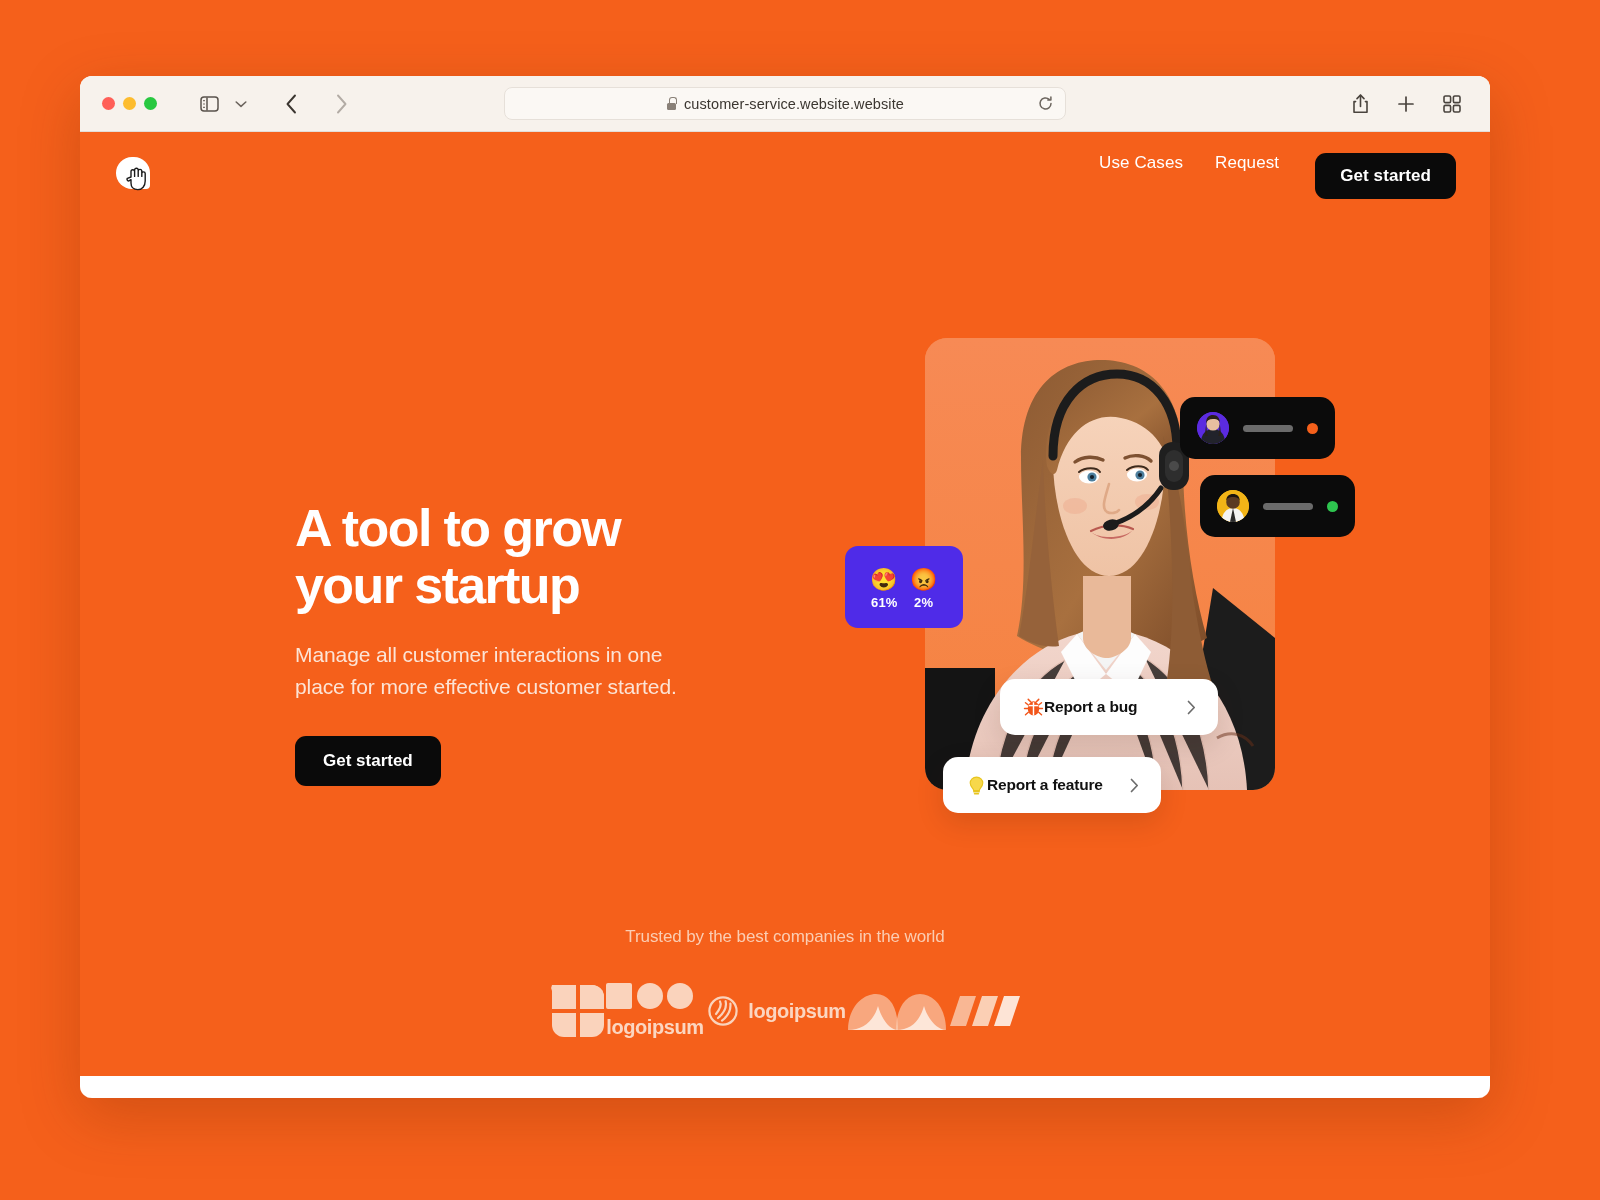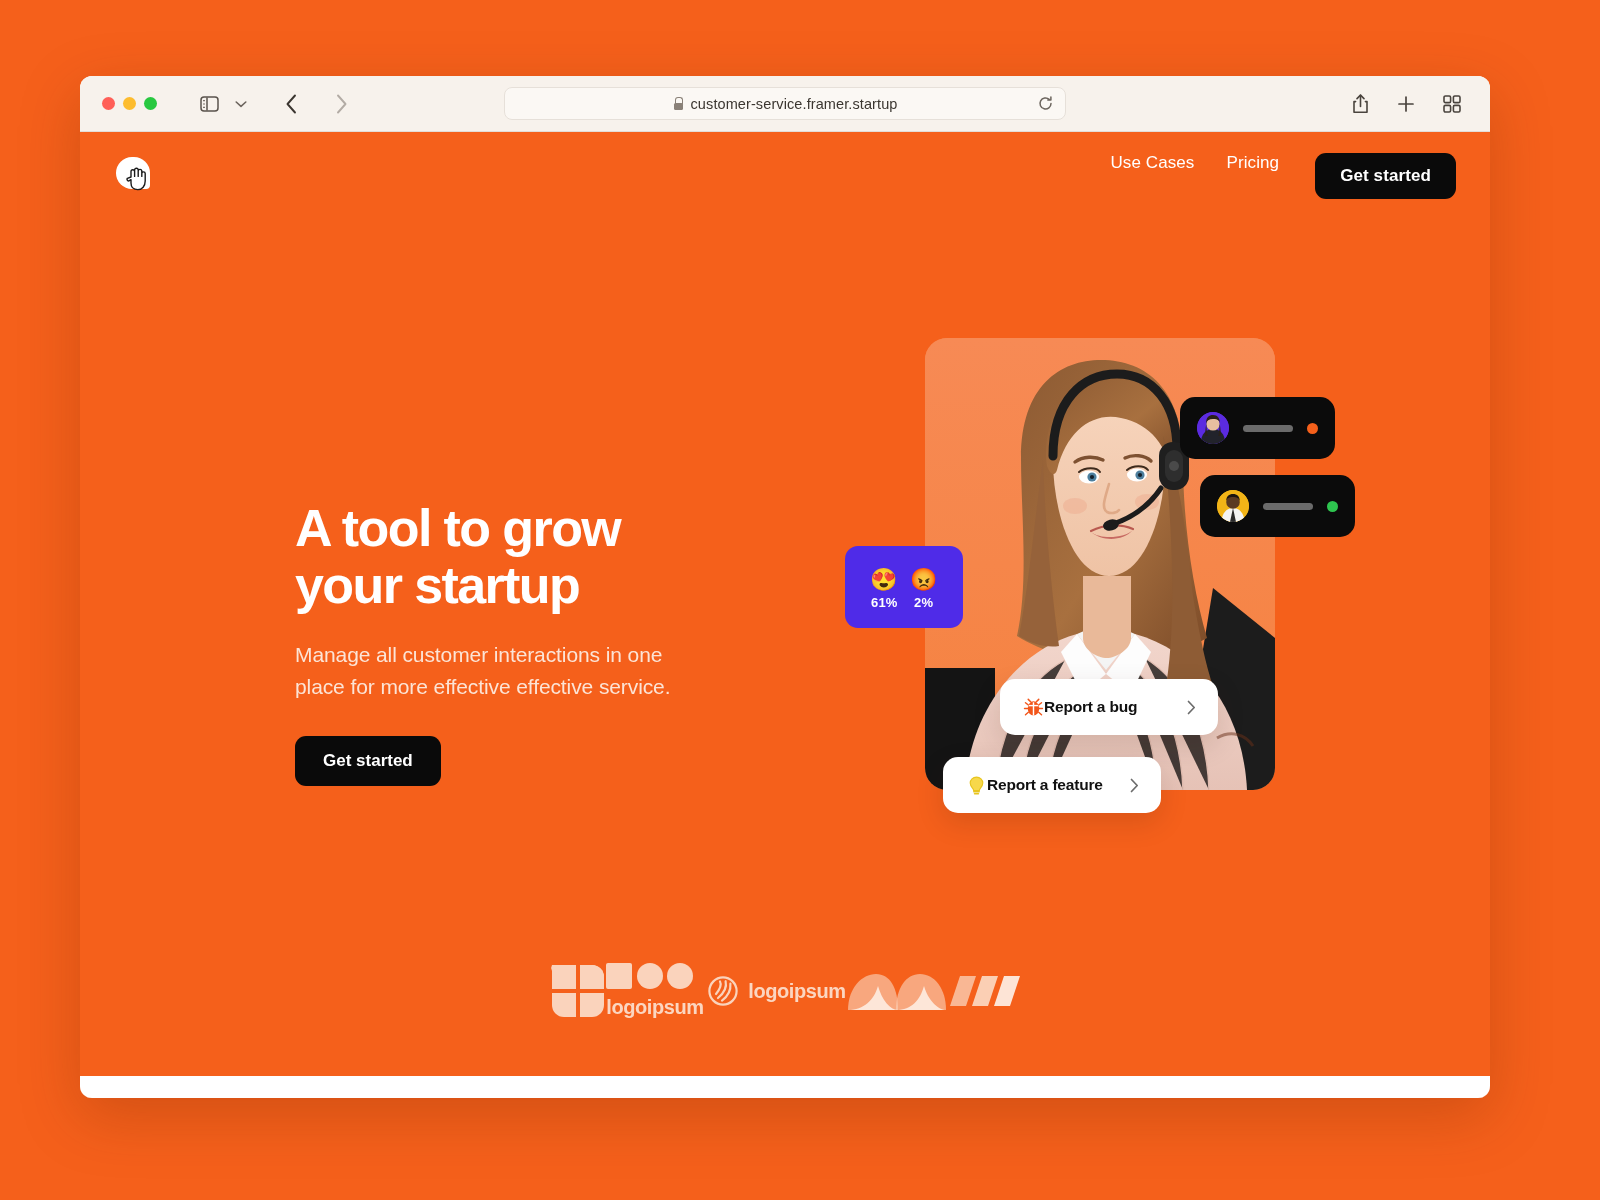--- a/index.html
+++ b/index.html
@@ -438,21 +438,21 @@
     <div class="tb-btn">
       <svg width="16" height="19" viewBox="0 0 16 19" fill="none">
         <path d="M8 1 L15 3.4 V9.5 C15 14 11.7 17 8 18.2 C4.3 17 1 14 1 9.5 V3.4 Z" fill="#4a443e"></path>
         <path d="M8 1 L1 3.4 V9.5 C1 14 4.3 17 8 18.2 Z" fill="#cfc8c0"></path>
       </svg>
     </div>
 
     <div class="urlbar-wrap">
       <div class="urlbar">
         <span class="lock"></span>
-        <span class="url-text">customer-service.framer.startup</span>
+        <span class="url-text">customer-service.website.website</span>
         <span class="reload">
           <svg width="15" height="15" viewBox="0 0 15 15" fill="none">
             <path d="M13 7.5 A5.5 5.5 0 1 1 11.2 3.4" stroke="#6d665f" stroke-width="1.5" stroke-linecap="round"></path>
             <path d="M12.9 0.9 V4.0 H9.8" stroke="#6d665f" stroke-width="1.5" stroke-linecap="round" stroke-linejoin="round"></path>
           </svg>
         </span>
       </div>
     </div>
 
     <div class="tb-right">
@@ -484,31 +484,31 @@
     <nav class="site-nav">
       <div class="logo-mark">
         <div class="logo-bubble"></div>
         <svg class="logo-cursor" viewBox="0 0 22 24" fill="none">
           <path d="M5 10 V4.5 a1.8 1.8 0 0 1 3.6 0 V9.4 V3 a1.8 1.8 0 0 1 3.6 0 V9.4 V4.2 a1.8 1.8 0 0 1 3.6 0 V9.4 V6.6 a1.7 1.7 0 0 1 3.4 0 V14 c0 5-3 8.6-7.4 8.6 -4.2 0-6.8-2.6-6.8-6.6 V12.6 l-1.6 1.1 a1.6 1.6 0 0 1-2-2.4 Z" fill="#ffffff" stroke="#1a1a1a" stroke-width="1.4" stroke-linejoin="round"></path>
         </svg>
       </div>
 
       <div class="nav-right">
         <a class="nav-link">Use Cases</a>
-        <a class="nav-link">Pricing</a>
+        <a class="nav-link">Request</a>
         <button class="nav-cta">Get started</button>
       </div>
     </nav>
 
     <section class="hero">
 
       <div class="hero-copy">
         <h1 class="hero-title">A tool to grow
 your startup</h1>
-        <p class="hero-sub">Manage all customer interactions in one place for more effective effective service.</p>
+        <p class="hero-sub">Manage all customer interactions in one place for more effective customer started.</p>
         <button class="hero-cta">Get started</button>
       </div>
 
       <div class="hero-visual">
 
         <div class="photo-card">
           <div class="photo-inner">
             <svg viewBox="0 0 350 452" width="350" height="452" preserveAspectRatio="xMidYMid slice">
               <defs>
                 <linearGradient id="bgg" x1="0" y1="0" x2="0" y2="1">
@@ -679,20 +679,21 @@
             <svg width="9" height="15" viewBox="0 0 9 15" fill="none">
               <path d="M1.5 1.5 L7.2 7.5 L1.5 13.5" stroke="#6c6c6c" stroke-width="1.7" stroke-linecap="round" stroke-linejoin="round"></path>
             </svg>
           </span>
         </div>
 
       </div>
     </section>
 
     <section class="trusted">
+      <div class="trusted-label">Trusted by the best companies in the world</div>
 
       <div class="logo-row">
 
         <div class="logo-item">
           <svg width="56" height="56" viewBox="0 0 56 56" fill="#FAD3BC">
             <path d="M2 2 H26 V26 H2 V8 A6 6 0 0 1 2 2 Z" fill="#FAD3BC"></path>
             <path d="M2 2 H26 V26 H14 A12 12 0 0 1 2 14 Z" fill="#FAD3BC"></path>
             <path d="M30 2 H42 A12 12 0 0 1 42 26 H30 Z" fill="#FAD3BC"></path>
             <path d="M30 2 H42 A12 12 0 0 1 54 14 V26 H30 Z" fill="#FAD3BC"></path>
             <path d="M2 30 H26 V54 H14 A12 12 0 0 1 2 42 Z" fill="#FAD3BC"></path>

